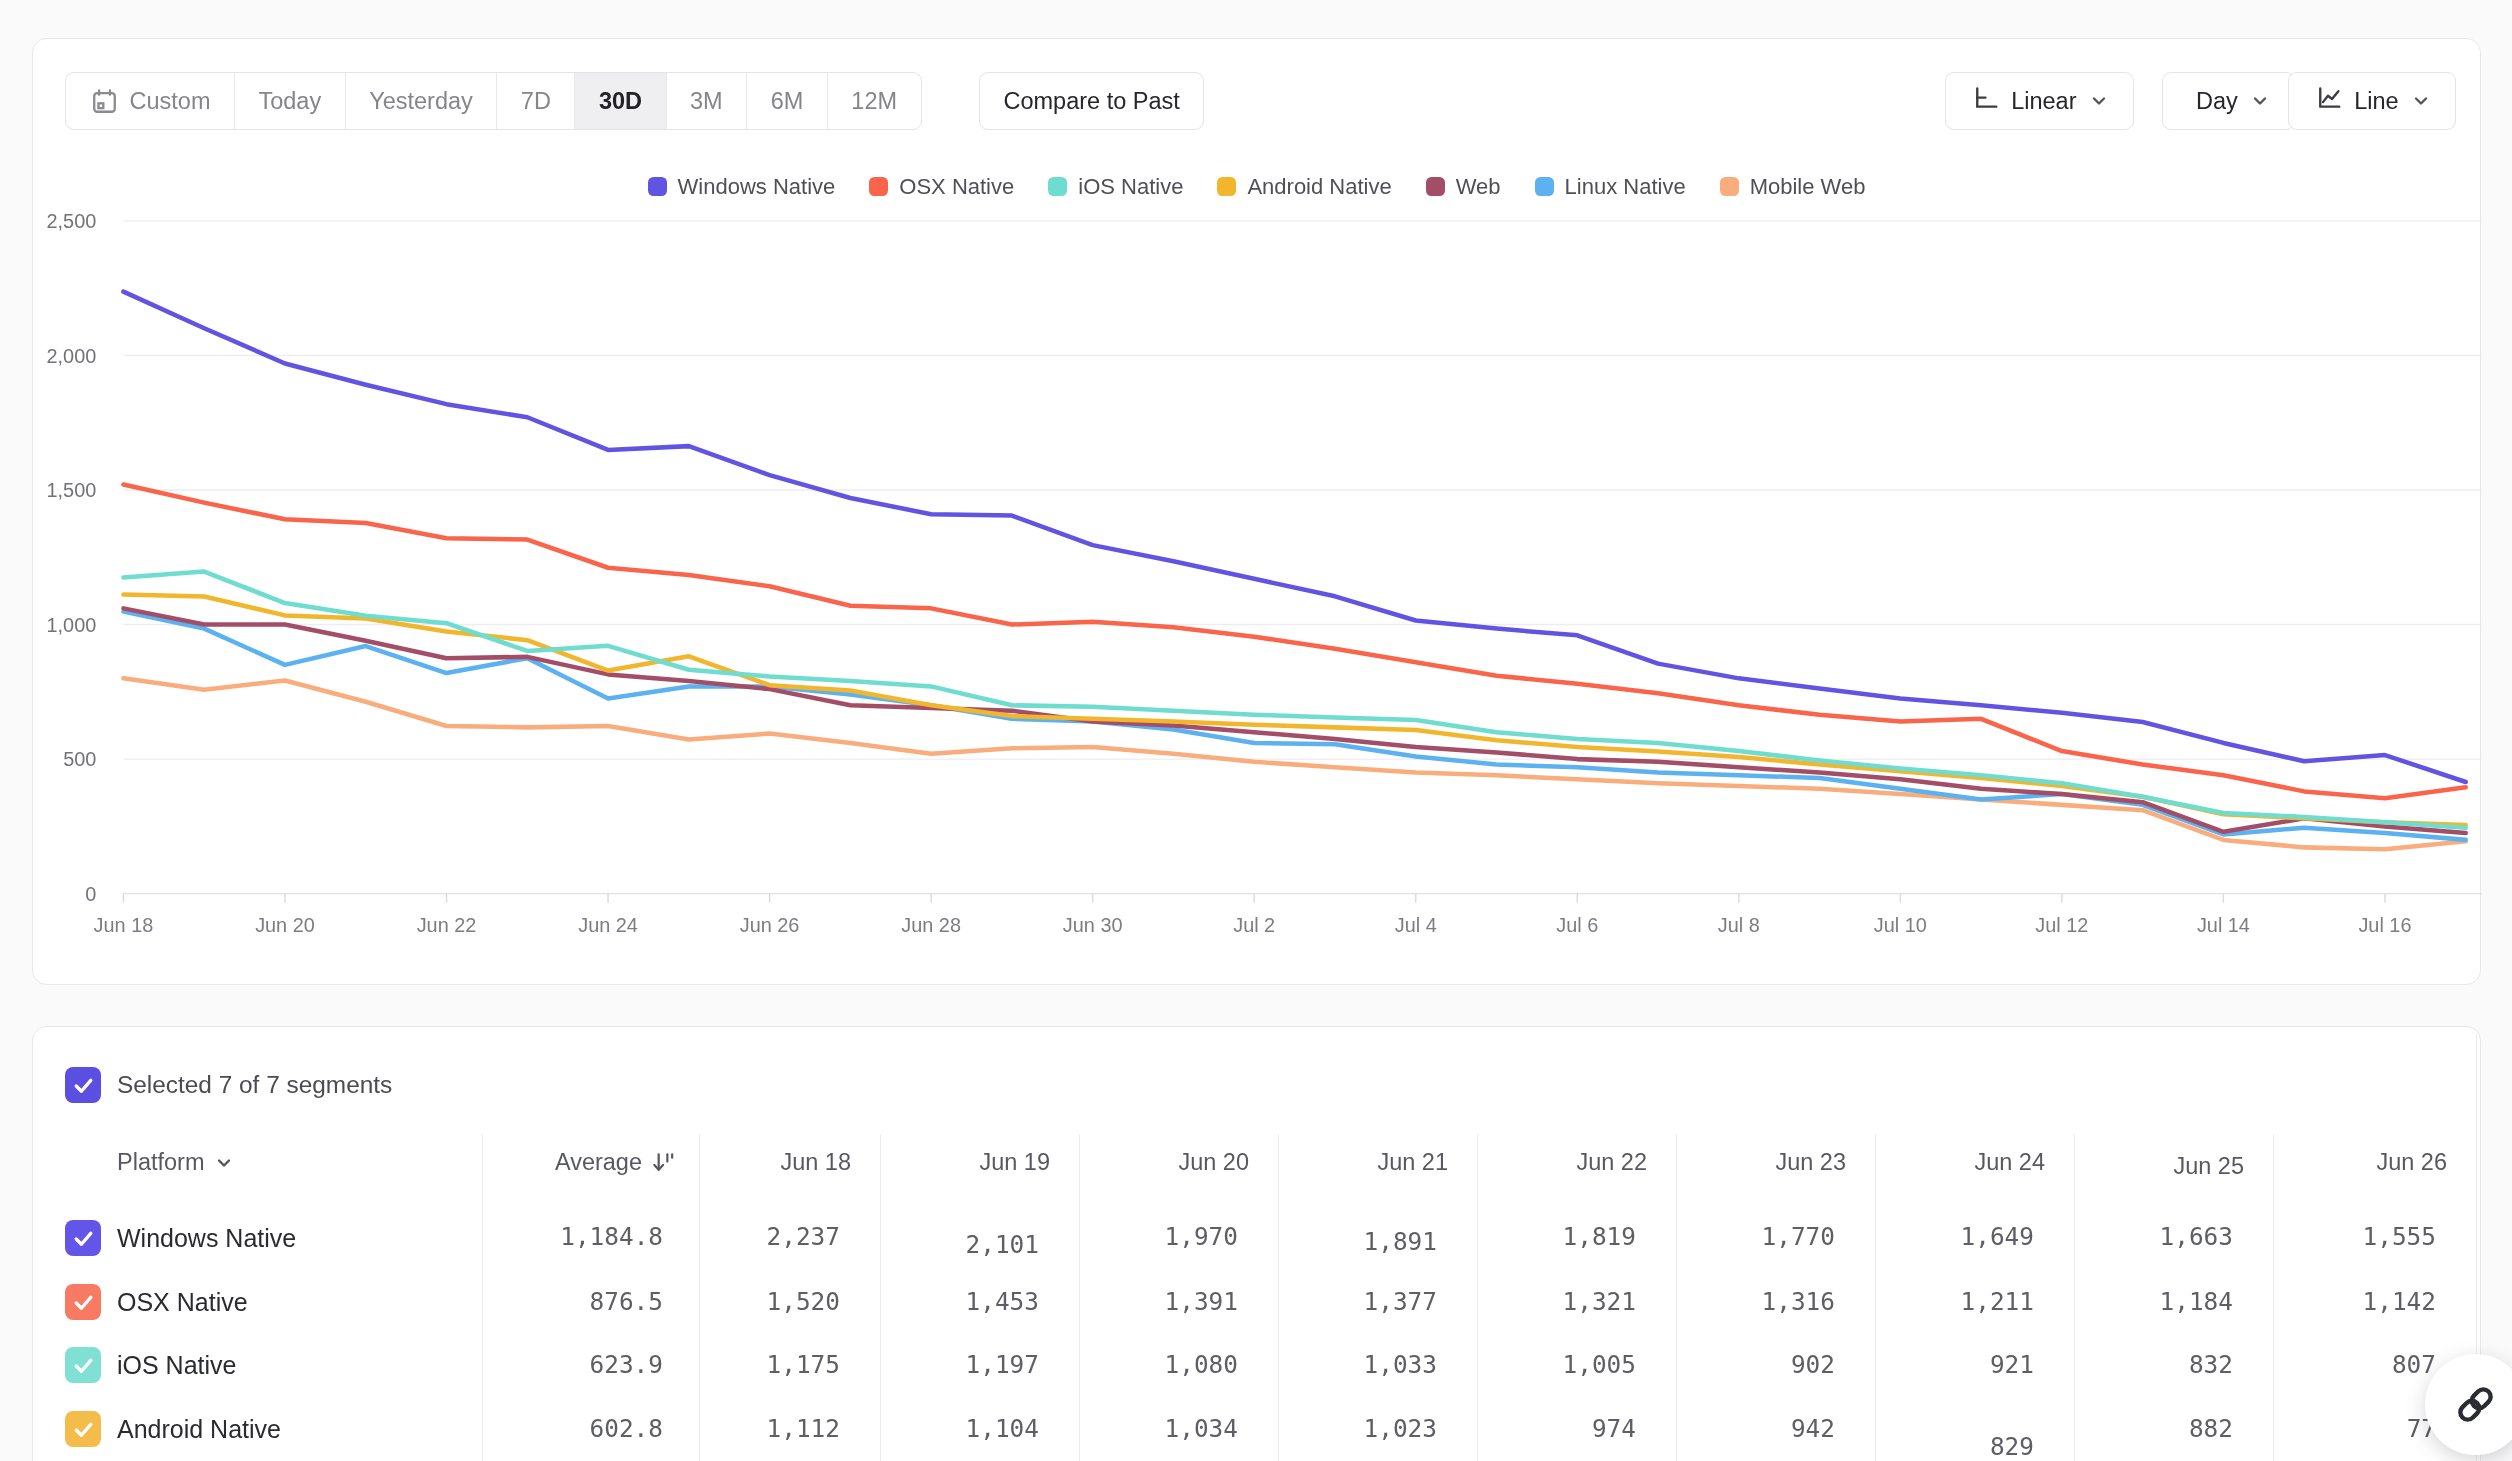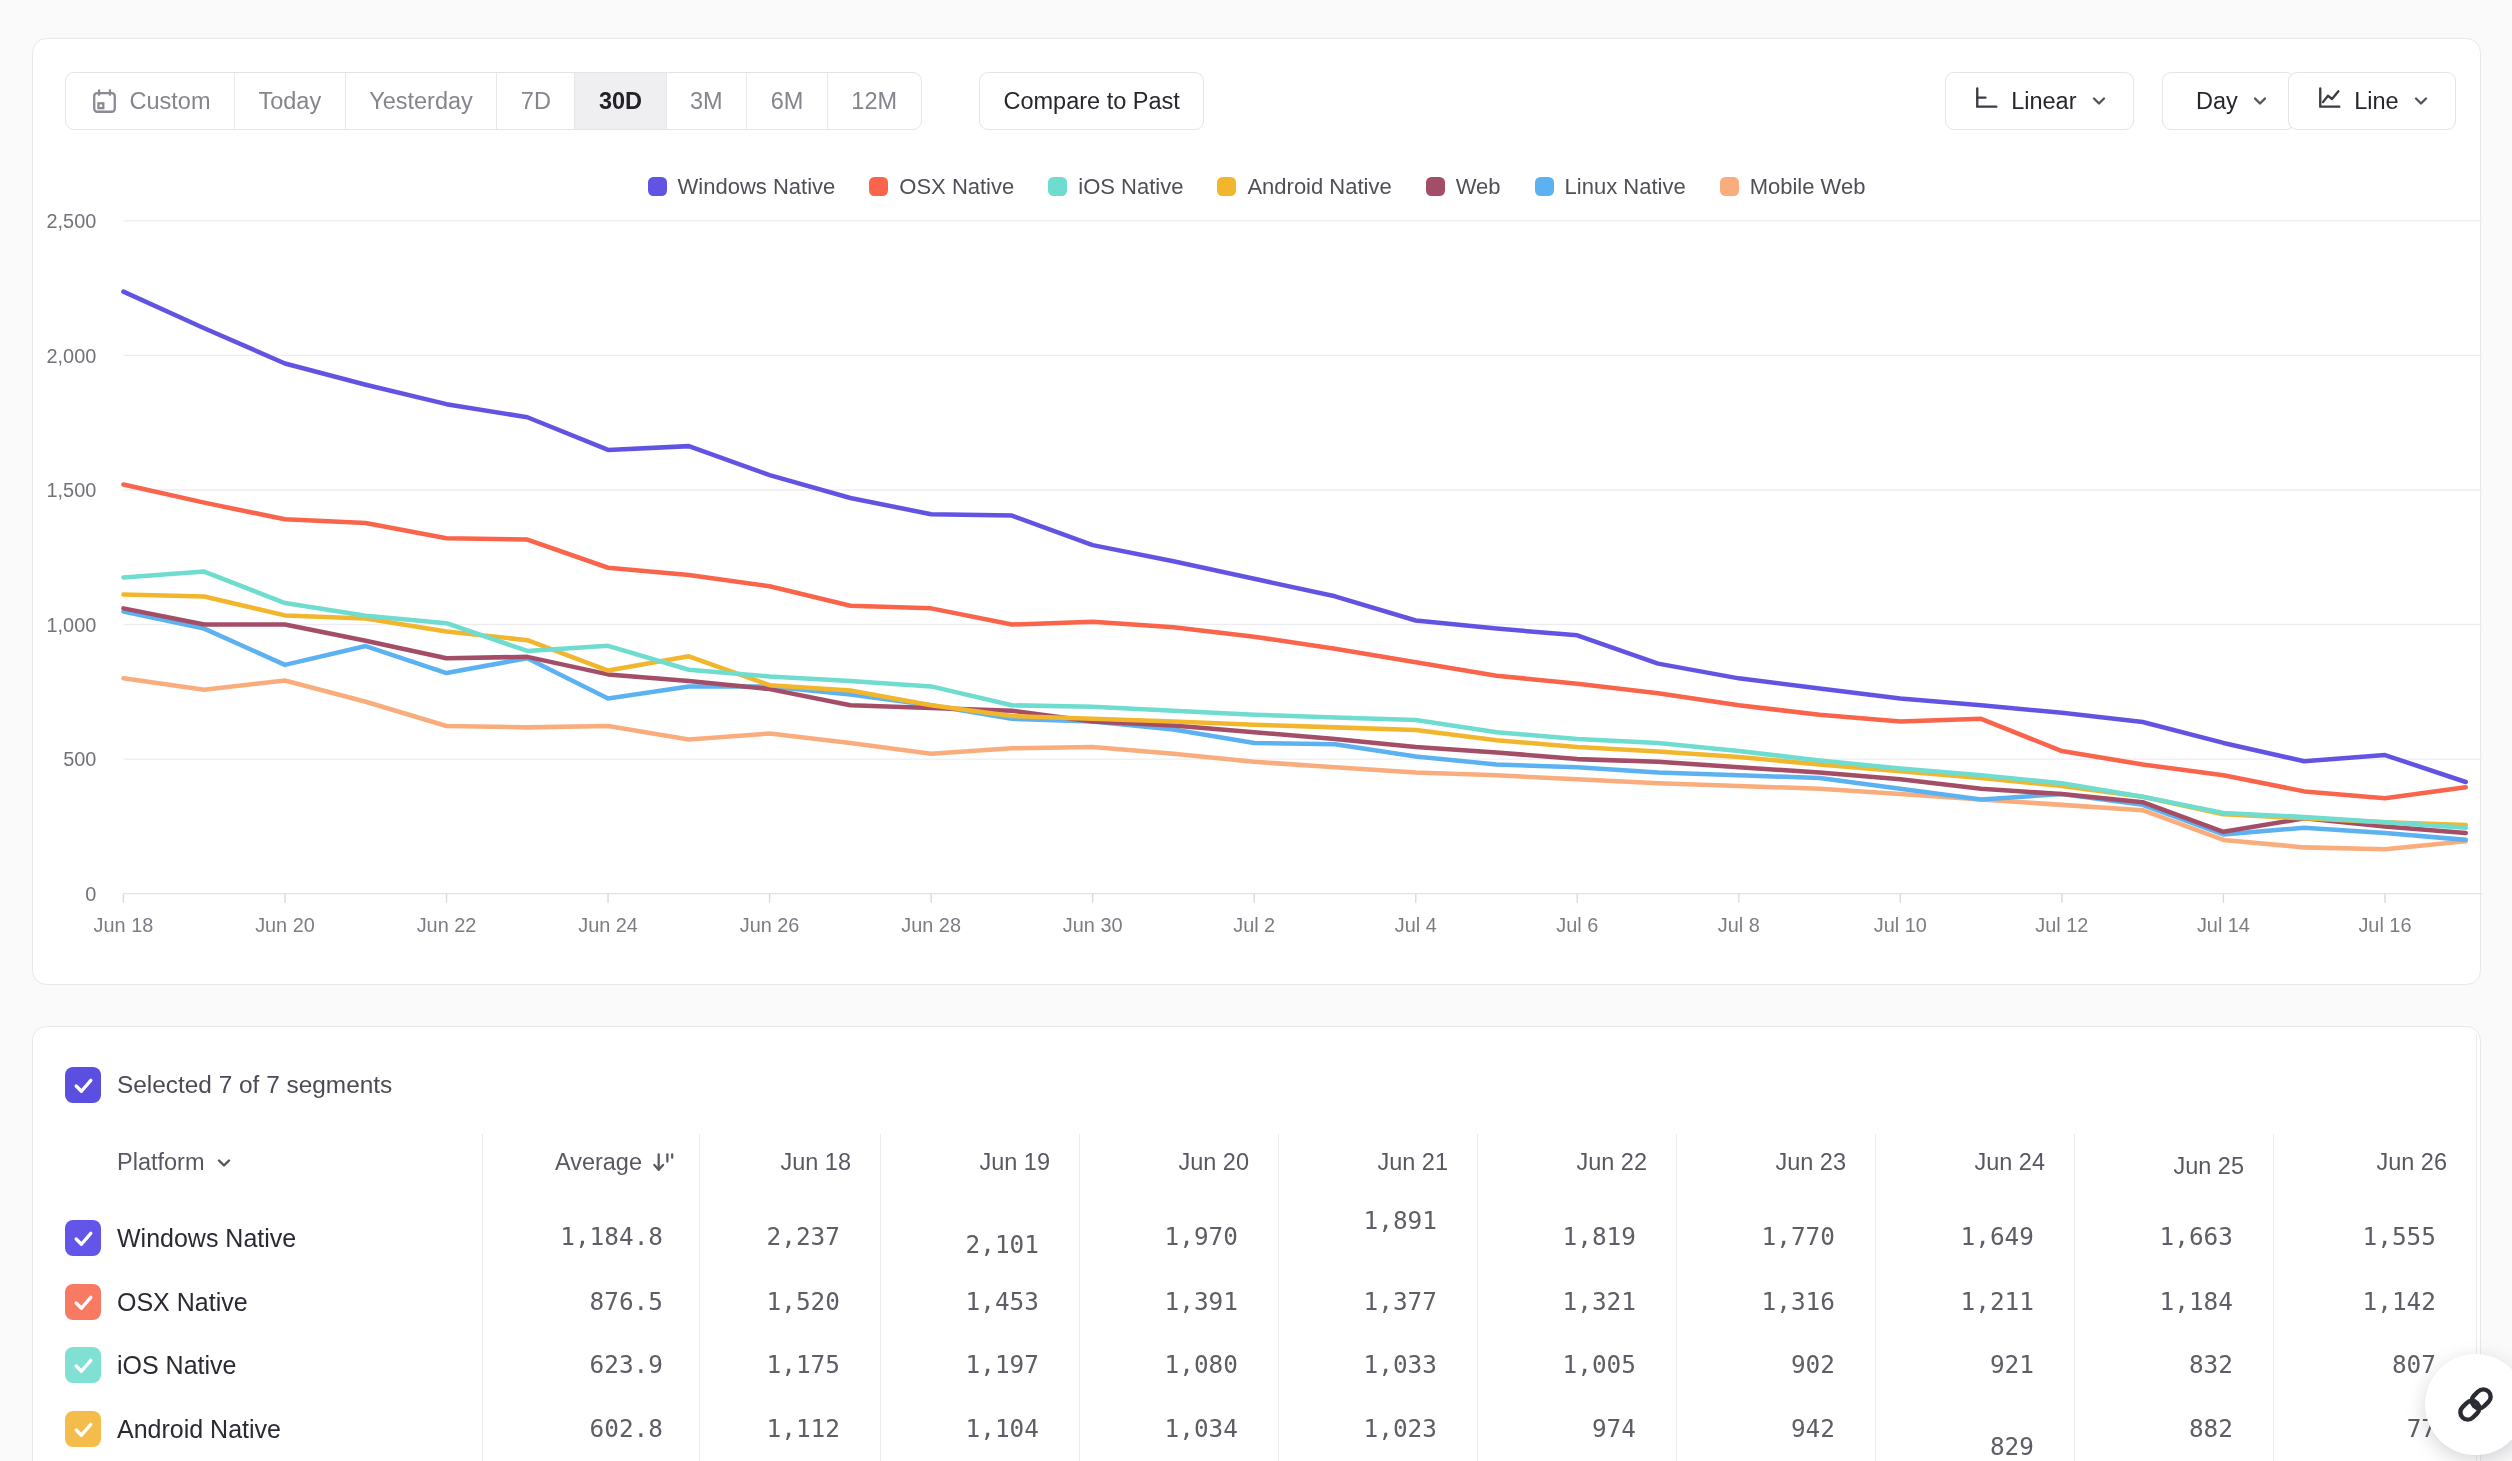--- a/index.html
+++ b/index.html
@@ -299,21 +299,21 @@
       <div class="checkbox" style="left: 32px; top: 193px; background: rgb(99, 85, 232);">
         <svg width="25" height="25" viewBox="0 0 24 24" fill="none" stroke="#ffffff" stroke-width="3.2" stroke-linecap="round" stroke-linejoin="round">
           <path d="M5 12.5 L10 17.5 L19 7"></path>
         </svg>
       </div>
       <div class="row-label" style="left: 84px; top: 193px; height: 36px;">Windows Native</div>
       <div class="cell-num" style="right: 1817px; top: 195px;">1,184.8</div>
       <div class="cell-num" style="right: 1640px; top: 195px;">2,237</div>
       <div class="cell-num" style="right: 1441px; top: 195px; margin-top: 8px;">2,101</div>
       <div class="cell-num" style="right: 1242px; top: 195px;">1,970</div>
-      <div class="cell-num" style="right: 1043px; top: 179px;">1,891</div>
+      <div class="cell-num" style="right: 1043px; top: 200px;">1,891</div>
       <div class="cell-num" style="right: 844px; top: 195px;">1,819</div>
       <div class="cell-num" style="right: 645px; top: 195px;">1,770</div>
       <div class="cell-num" style="right: 446px; top: 195px;">1,649</div>
       <div class="cell-num" style="right: 247px; top: 195px;">1,663</div>
       <div class="cell-num" style="right: 44px; top: 195px;">1,555</div>
       <div class="checkbox" style="left: 32px; top: 257px; background: rgb(249, 122, 99);">
         <svg width="25" height="25" viewBox="0 0 24 24" fill="none" stroke="#ffffff" stroke-width="3.2" stroke-linecap="round" stroke-linejoin="round">
           <path d="M5 12.5 L10 17.5 L19 7"></path>
         </svg>
       </div>

